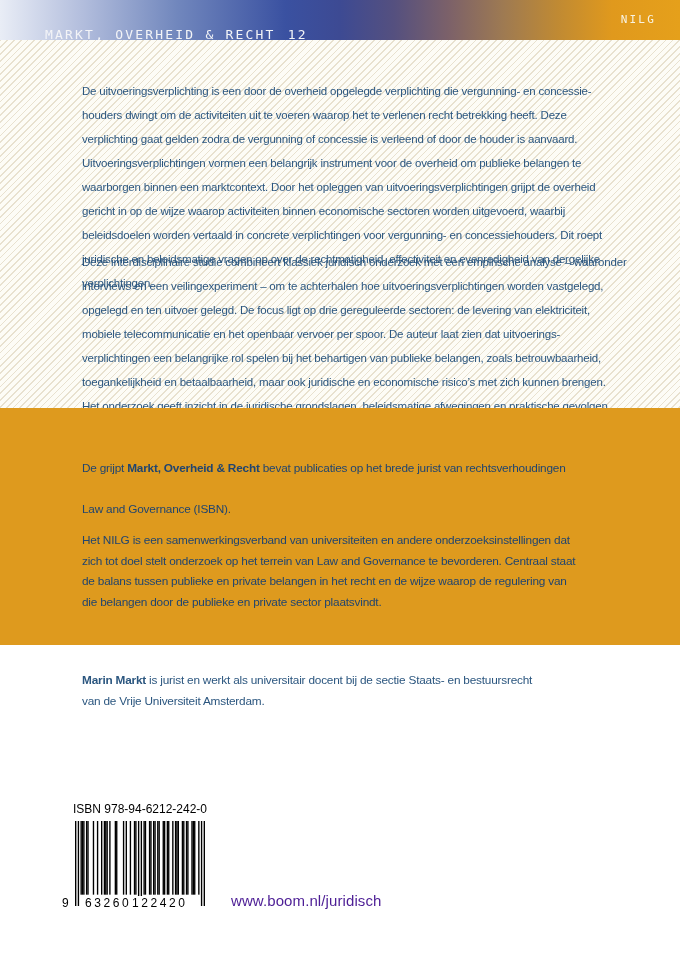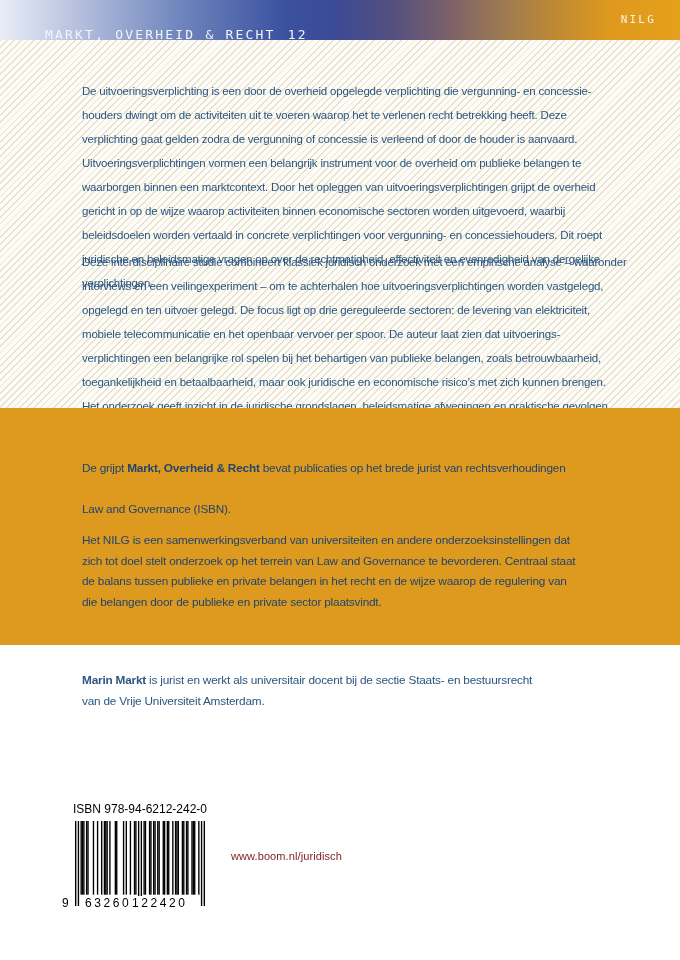--- a/index.html
+++ b/index.html
@@ -72,22 +72,22 @@
   .bars-svg { position:absolute; left:15px; top:21px; width:130px; height:85px; }
   .barcode-digits span {
     position:absolute; top:96px;
     font-size:12px; letter-spacing:2.6px; color:#000000;
     background:#ffffff; line-height:14px;
   }
   .digit-first  { left:2px;  letter-spacing:0 !important; }
   .digit-left   { left:25px; }
   .digit-right  { left:72px; }
   .website {
-    position:absolute; left:231px; top:850px;
-    font-size:11px; letter-spacing:0.1px; color:#7f1d1d;
+    position:absolute; left:231px; top:892px;
+    font-size:15px; letter-spacing:0.1px; color:#4c1d95;
   }
 </style>
 </head>
 <body>
 
 <div class="page">
 
   <div class="header">
     <div class="series-line">
       <span>MARKT, OVERHEID &amp; RECHT</span><span class="series-number">12</span>

